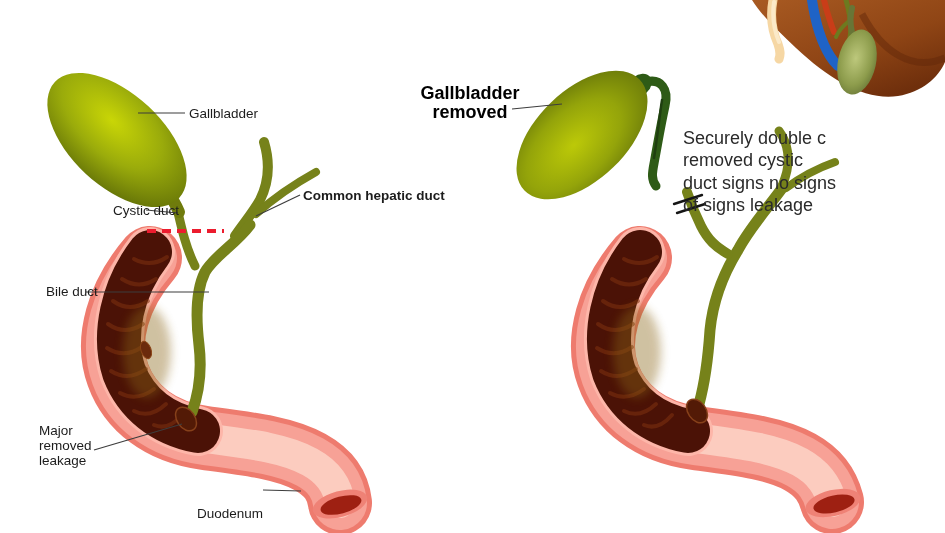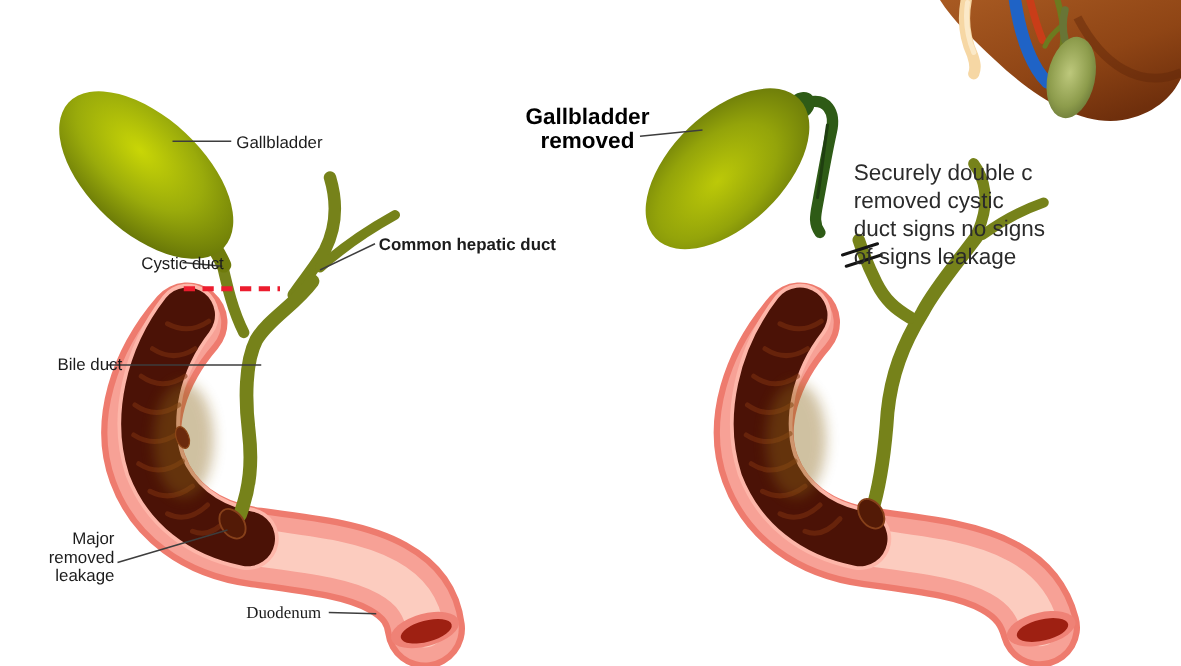--- a/index.html
+++ b/index.html
@@ -5,21 +5,21 @@
   html,body{margin:0;padding:0;background:#fff;}
   .stage{
     position:relative;width:945px;height:533px;background:#ffffff;
     font-family:"Liberation Sans", sans-serif;overflow:hidden;
   }
   .stage svg{position:absolute;left:0;top:0;}
   .label{
     position:absolute;color:var(--label-text,#1c1c1c);
     font-size:13.5px;line-height:1.12;white-space:nowrap;z-index:5;
   }
-  .label .ln{display:block;text-align:right;}
+  .label .ln{display:block;}
   .heading{
     position:absolute;color:#000;font-weight:bold;font-size:18px;
     line-height:1.08;text-align:center;z-index:5;white-space:nowrap;
   }
   .heading .ln{display:block;}
   .note{
     position:absolute;color:#2a2a2a;font-size:18px;line-height:1.24;
     z-index:5;white-space:nowrap;
   }
   .note .ln{display:block;}
@@ -173,21 +173,21 @@
 <div class="label" style="left:303px;top:188px;font-weight:bold;">Common hepatic duct</div>
 
 <div class="label" style="left:23px;top:284px;margin-left:23px;">Bile duct</div>
 
 <div class="label" style="left:39px;top:423px;">
   <span class="ln">Major</span>
   <span class="ln">removed</span>
   <span class="ln">leakage</span>
 </div>
 
-<div class="label" style="left:197px;top:482px;font-family:Liberation Serif, serif;">Duodenum</div>
+<div class="label" style="left:197px;top:506px;">Duodenum</div>
 
 <div class="heading" style="left:414px;top:84px;width:112px;">
   <span class="ln">Gallbladder</span>
   <span class="ln">removed</span>
 </div>
 
 <div class="note" style="left:683px;top:127px;">
   <span class="ln">Securely double c</span>
   <span class="ln">removed cystic</span>
   <span class="ln">duct signs no signs</span>

